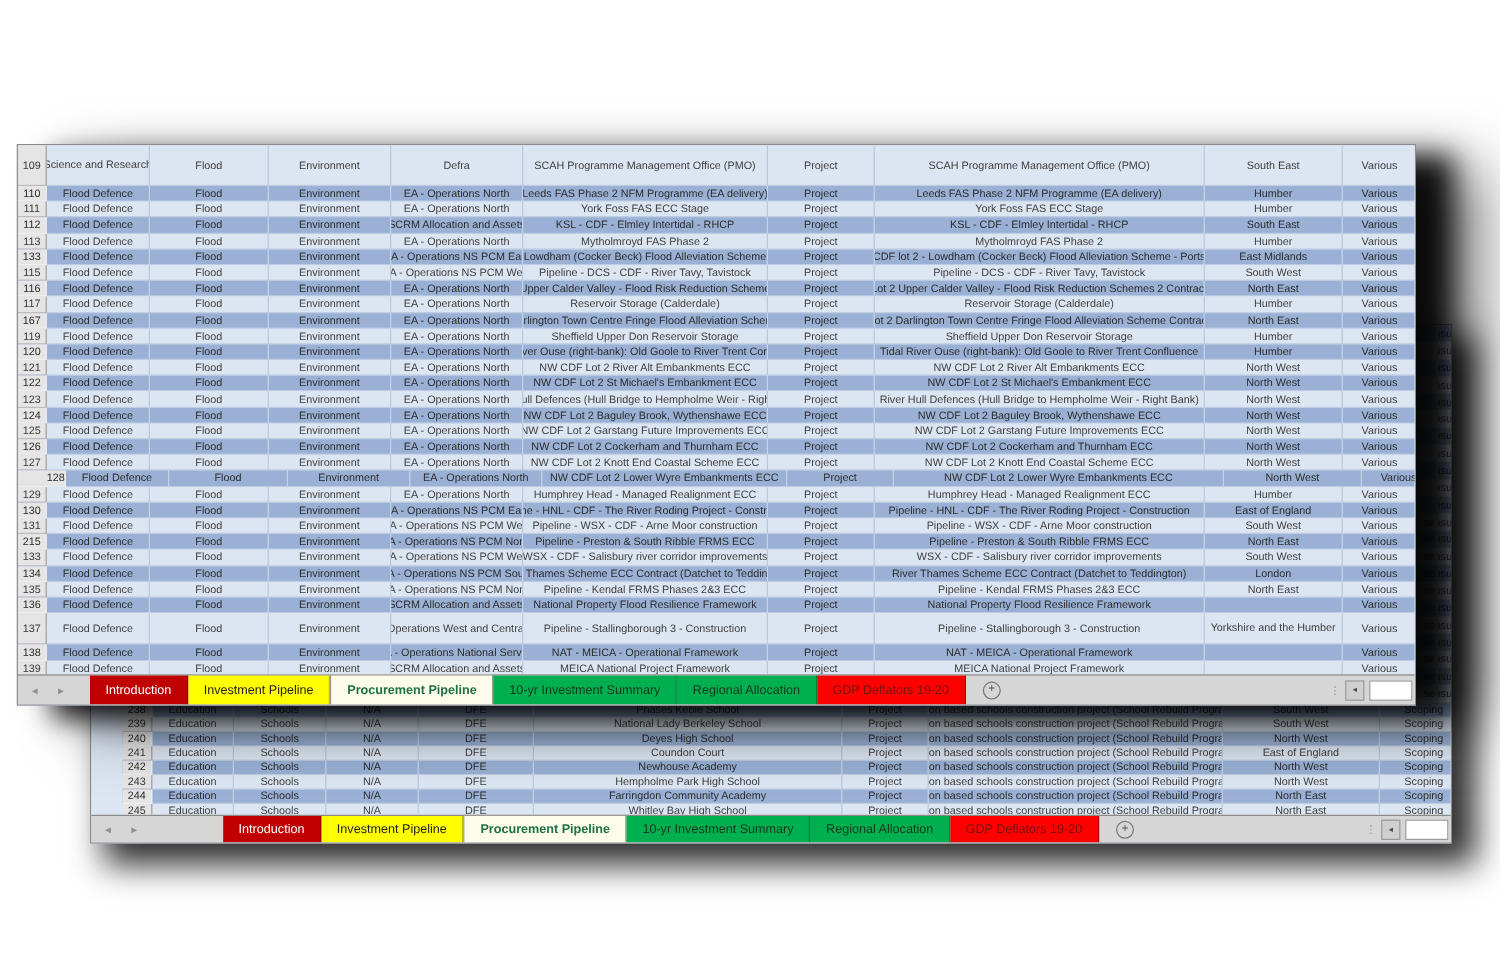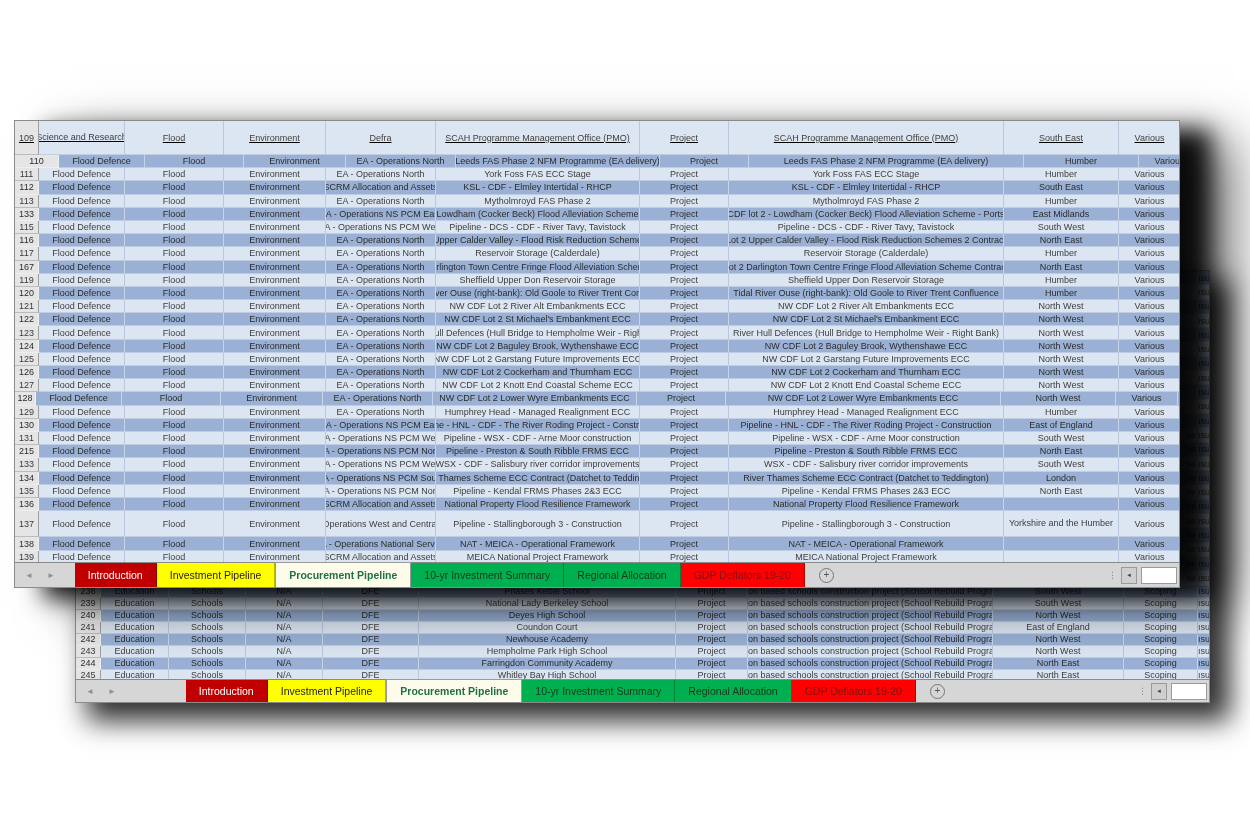--- a/index.html
+++ b/index.html
@@ -7,23 +7,23 @@
           font-family:"Liberation Sans","DejaVu Sans",sans-serif;}
   .window{position:absolute;background:#dce6f2;border:1px solid #8b8b8b;box-sizing:border-box;
           display:flex;flex-direction:column;overflow:hidden;}
   #win-back{left:75px;top:270px;width:1135px;height:433px;z-index:1;
             box-shadow:16px 14px 26px 4px rgba(0,0,0,0.82);}
   #win-front{left:14px;top:120px;width:1166px;height:468px;z-index:2;
              box-shadow:30px 10px 22px rgba(0,0,0,0.92),55px 18px 48px rgba(0,0,0,0.5);}
   .grid{flex:1;display:flex;flex-direction:column;overflow:hidden;background:#dce6f2;}
   .row{display:flex;flex:none;height:13.2px;background:#dce6f2;}
   .row.dark{background:#9ab1d5;}
-  .row.tall{height:34px;text-decoration:underline;}
+  .row.tall{height:34px;}
   .row.tall2{height:26.4px;}
-  #win-back .row.vis{height:12px;}
+  #win-back .row.vis{height:12px;margin-left:26px;}
   #win-back .row.hid{height:14.3px;}
   .cell{flex:none;display:flex;align-items:center;justify-content:center;overflow:hidden;
         font-size:9px;color:#3d3d3d;border-right:1px solid rgba(130,152,185,0.38);
         border-bottom:1px solid rgba(130,152,185,0.30);box-sizing:border-box;}
   .row.dark .cell{color:#2b2b2b;border-right:1px solid rgba(255,255,255,0.45);
                   border-bottom:1px solid rgba(255,255,255,0.35);}
   .cell span{white-space:nowrap;flex:none;}
   .cell.wrap span{white-space:normal;text-align:center;line-height:1.2;}
   .cell.rownum{background:#e5e5e5;color:#3a3a3a;border-right:1px solid #9f9f9f;
                border-bottom:1px solid #bcbcbc;font-size:9px;justify-content:center;}
@@ -772,21 +772,21 @@
             <span>SCAH Programme Management Office (PMO)</span>
           </div>
           <div class="cell" style="width: 115px;">
             <span>South East</span>
           </div>
           <div class="cell" style="width: 62px;">
             <span>Various</span>
           </div>
         </div>
         <div class="row dark">
-          <div class="cell rownum" style="width: 44px;">
+          <div class="cell rownum" style="width: 24px;">
             <span>110</span>
           </div>
           <div class="cell" style="width: 86px;">
             <span>Flood Defence</span>
           </div>
           <div class="cell" style="width: 99px;">
             <span>Flood</span>
           </div>
           <div class="cell" style="width: 102px;">
             <span>Environment</span>
@@ -1348,21 +1348,21 @@
             <span>NW CDF Lot 2 Knott End Coastal Scheme ECC</span>
           </div>
           <div class="cell" style="width: 115px;">
             <span>North West</span>
           </div>
           <div class="cell" style="width: 62px;">
             <span>Various</span>
           </div>
         </div>
         <div class="row dark">
-          <div class="cell rownum" style="width: 21px;">
+          <div class="cell rownum" style="width: 40px; justify-content: flex-end;">
             <span>128</span>
           </div>
           <div class="cell" style="width: 86px;">
             <span>Flood Defence</span>
           </div>
           <div class="cell" style="width: 99px;">
             <span>Flood</span>
           </div>
           <div class="cell" style="width: 102px;">
             <span>Environment</span>

